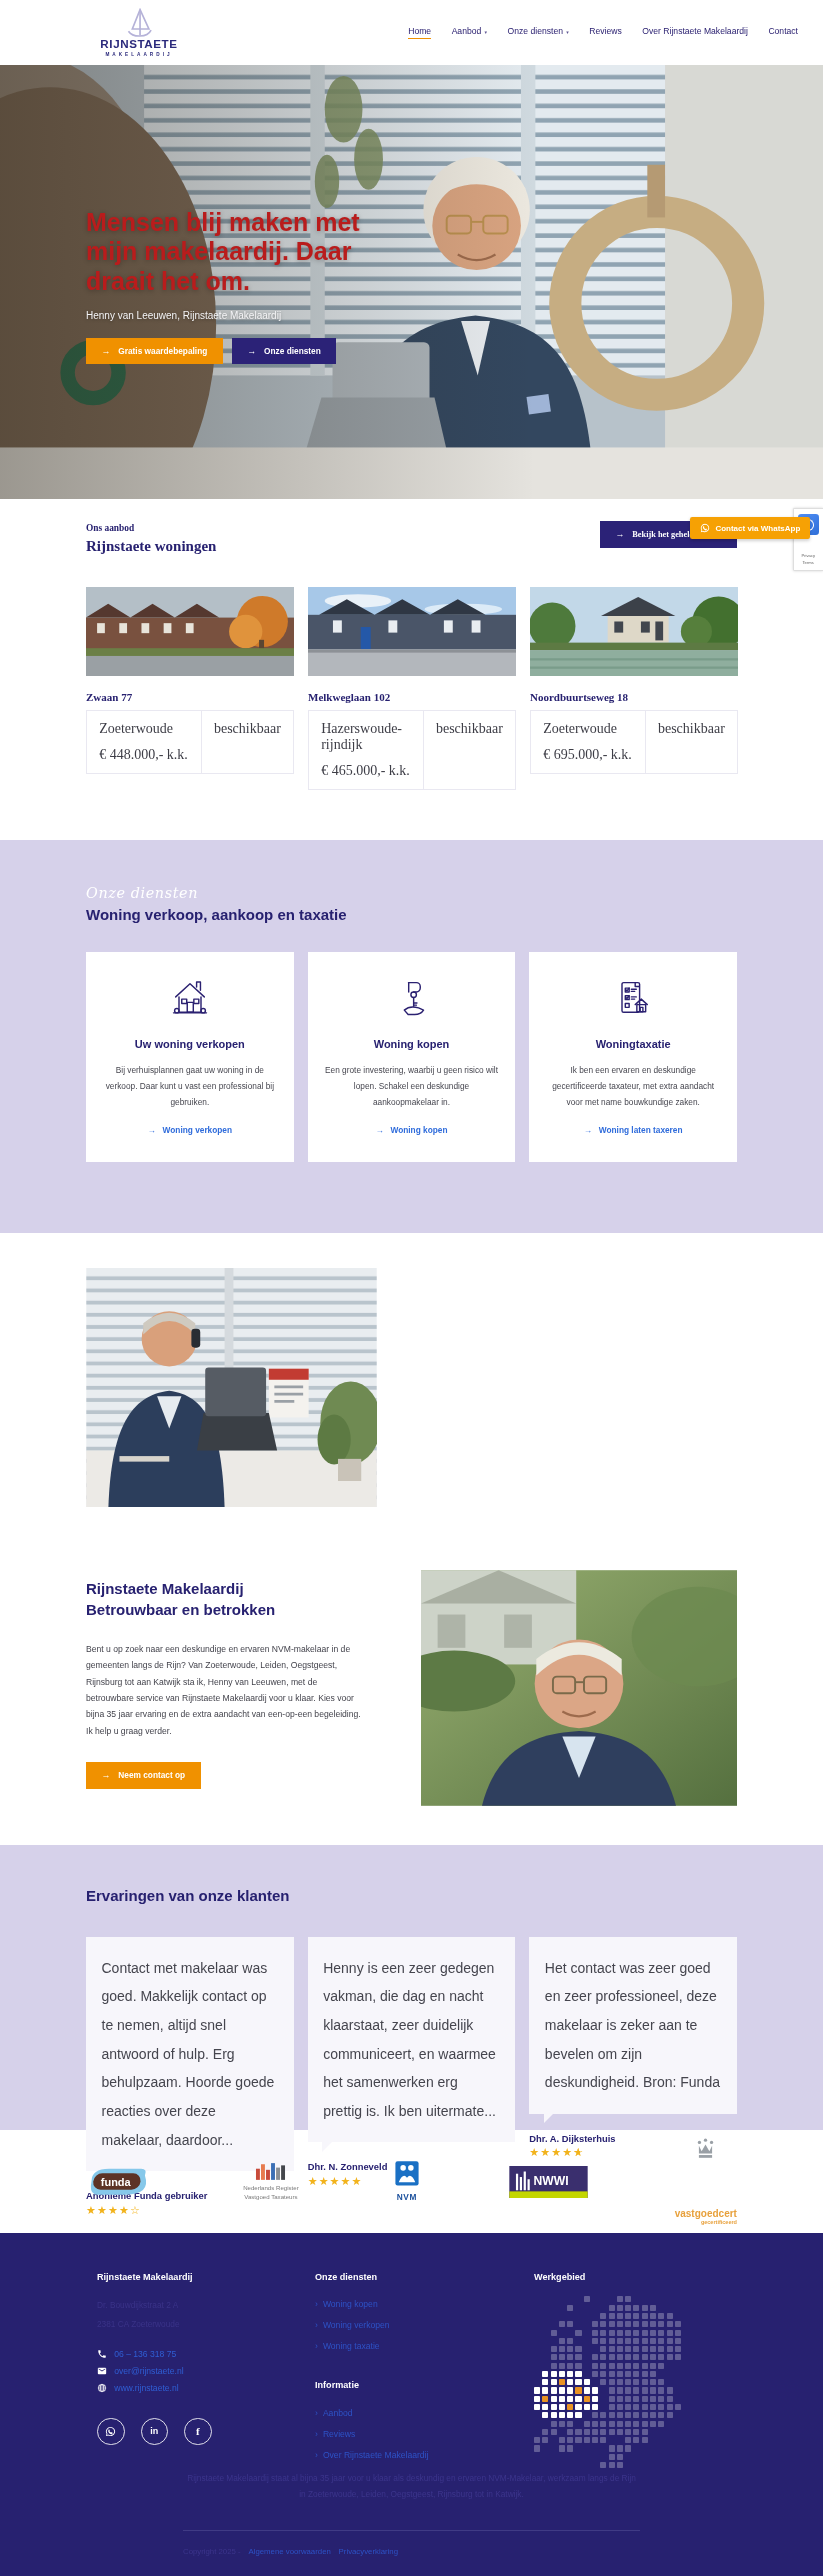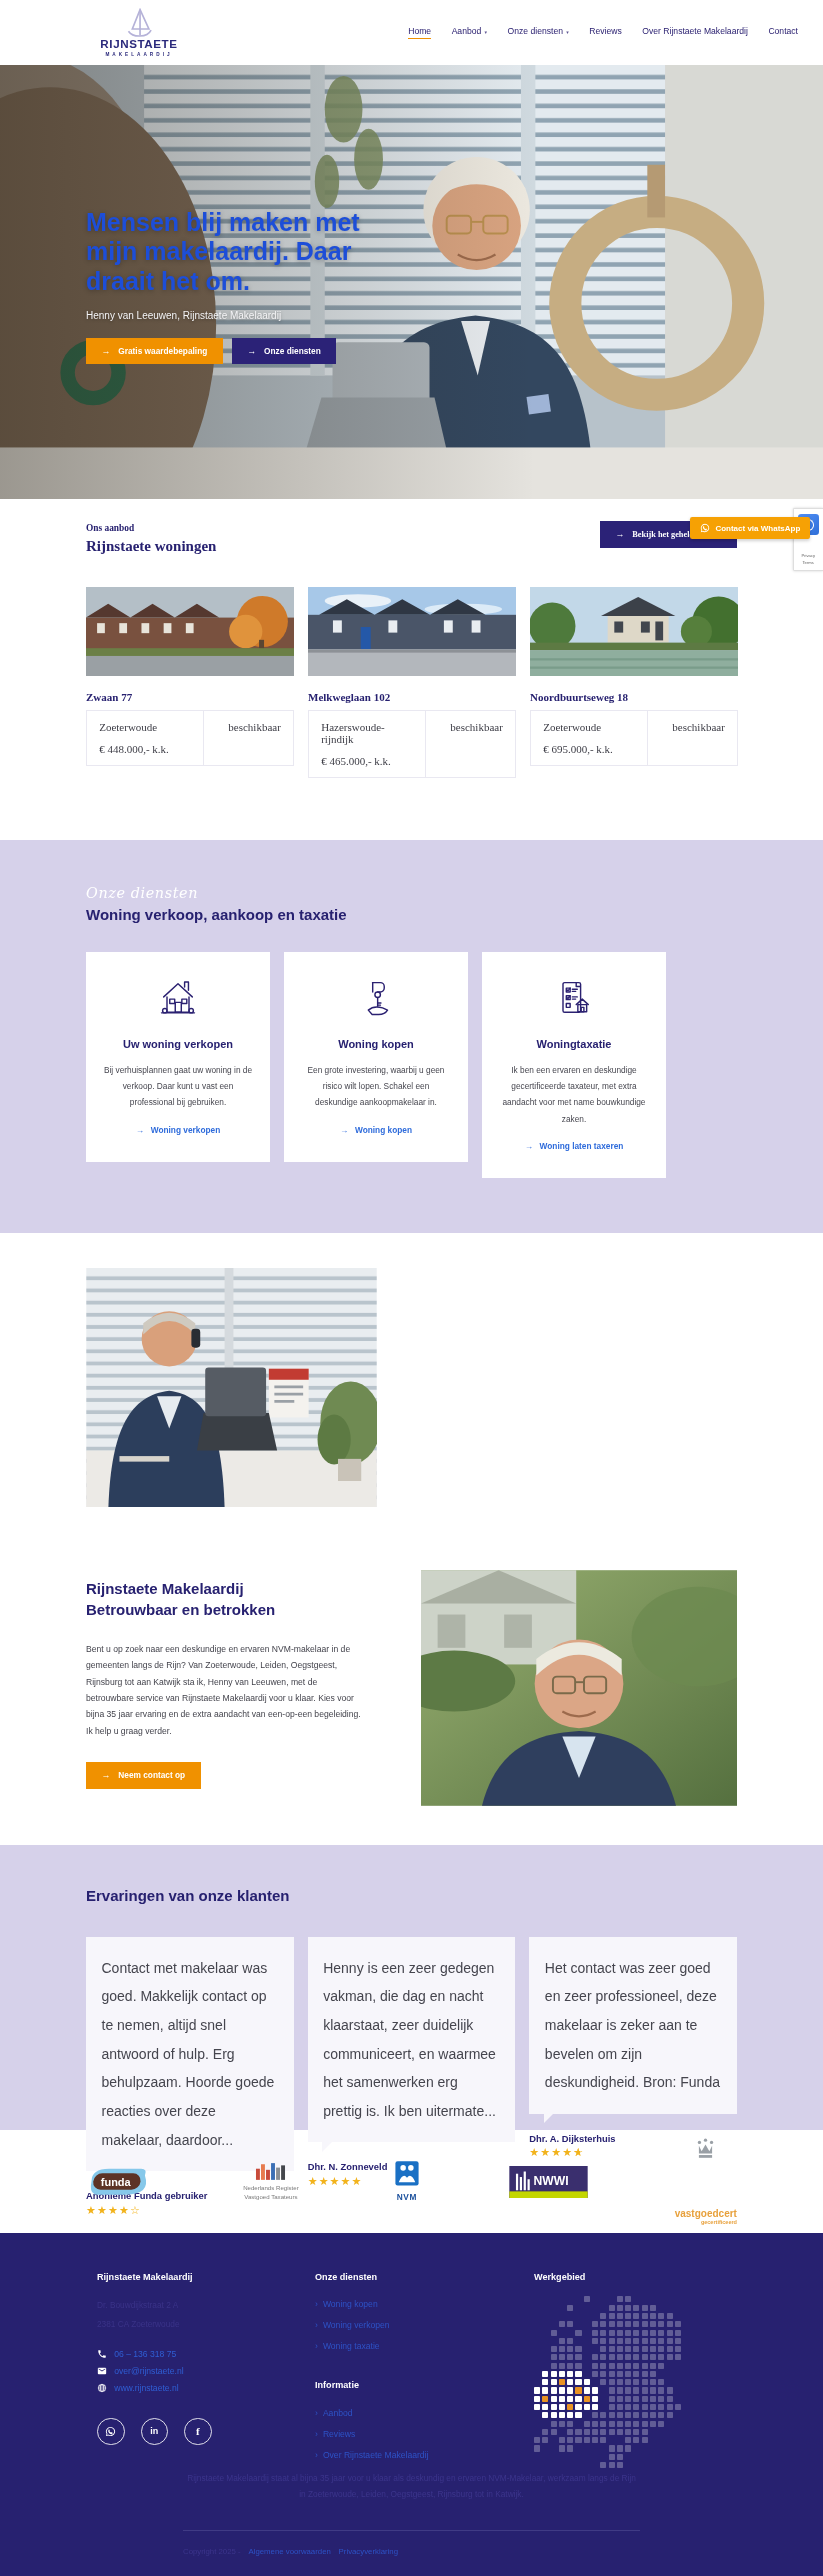--- a/index.html
+++ b/index.html
@@ -13,21 +13,21 @@
   .logo-sub{font-size:4.7px;font-weight:700;color:#2b2a7c;letter-spacing:3px;margin-top:1.7px;}
   .nav{display:flex;align-items:center;gap:20.5px;}
   .nav a{font-size:8.6px;color:#2b2171;text-decoration:none;display:flex;align-items:center;gap:3.3px;padding-bottom:2.8px;}
   .nav a.active{border-bottom:1.1px solid #f09100;font-weight:400;}
   .chev{font-size:5px;opacity:.75;margin-top:1.1px;}
   
   .hero{height:434px;position:relative;background:#b7c2ca;}
   .hero svg.photo{position:absolute;inset:0;}
   .hero-shade{position:absolute;inset:0;background:linear-gradient(90deg,rgba(35,28,16,.38),rgba(35,28,16,.12) 45%,transparent 65%);}
   .hero-content{position:absolute;left:86px;top:143px;z-index:3;}
-  .hero h1{margin:0;max-width:319px;font-size:25px;line-height:1.17;font-weight:800;color:#1d4ed8;text-shadow:0 0.6px 5.5px rgba(0,0,0,.28);}
+  .hero h1{margin:0;max-width:319px;font-size:25px;line-height:1.17;font-weight:800;color:#b91c1c;text-shadow:0 0.6px 5.5px rgba(0,0,0,.28);}
   .hero-sub{margin-top:14.4px;font-size:10px;color:#f4f4f6;text-shadow:0 0.6px 3.3px rgba(0,0,0,.35);}
   .hero-btns{margin-top:16.6px;display:flex;gap:9px;}
   .btn{display:inline-flex;align-items:center;gap:7.8px;font-size:8.3px;font-weight:700;color:#fff;text-decoration:none;padding:8.3px 15.5px;}
   .btn .arr{font-weight:400;font-size:9px;}
   .btn-orange{background:#f09100;}
   .btn-navy{background:#2b2277;}
   
   .sec-aanbod{height:341px;background:#fff;position:relative;}
   .sec-aanbod .container{padding-top:24px;box-sizing:border-box;font-family:Liberation Serif, serif;}
   .kicker{font-size:9.4px;font-weight:600;color:#272170;}
@@ -38,28 +38,28 @@
   .rc-badge{width:20.5px;height:20.5px;border-radius:3.3px;background:linear-gradient(145deg,#4f8ef5,#2f6fd8);position:relative;}
   .rc-badge::after{content:"";position:absolute;inset:4.4px;border:1.7px solid #fff;border-left-color:transparent;border-radius:50%;}
   .rc-text{margin-top:auto;margin-bottom:4.4px;font-size:4.2px;color:#666;text-align:center;line-height:1.5;}
   .cards-row{display:flex;gap:14px;margin-top:32px;align-items:flex-start;}
   .pcard{width:208px;}
   .pcard .photo{width:208px;height:89px;display:block;}
   .pname{font-size:11px;font-weight:700;color:#272170;margin-top:15px;}
   .pinfo{display:flex;border:0.6px solid #e9e8f1;margin-top:7.2px;}
   .pinfo .left{width:57%;box-sizing:border-box;padding:10px 12.2px;border-right:0.6px solid #e9e8f1;}
   .pinfo .right{flex:1;padding:10px 12.2px;text-align:right;}
-  .pcity,.pprice,.pstatus{font-size:11px;color:#3d3d46;}
+  .pcity,.pprice,.pstatus{font-size:14px;color:#3d3d46;}
   .pprice{margin-top:9.4px;}
   
   .sec-diensten{height:393px;background:#d6d1ea;}
   .sec-diensten .container{padding-top:45px;box-sizing:border-box;}
   .script{font-family:"DejaVu Serif",serif;font-style:italic;font-size:14.4px;color:#fff;letter-spacing:0.6px;}
   .svc-row{display:flex;gap:14px;margin-top:29px;align-items:flex-start;}
-  .svc{width:184px;box-sizing:border-box;background:#fff;text-align:center;padding:24.4px 16.6px 27px;}
+  .svc{width:208px;box-sizing:border-box;background:#fff;text-align:center;padding:24.4px 16.6px 27px;}
   .svc-icon{height:44px;}
   .svc-title{font-size:11px;font-weight:700;color:#272170;margin-top:15.5px;}
   .svc-text{font-size:8.3px;line-height:1.95;color:#46464f;margin-top:12.2px;}
   .tlink{display:inline-flex;align-items:center;gap:6.7px;margin-top:14.4px;font-size:8.3px;font-weight:700;color:#2e6bdb;text-decoration:none;}
   .tlink .arr{font-weight:400;}
   
   .sec-photo{height:335px;background:#fff;position:relative;}
   .sec-photo svg{position:absolute;left:86px;top:35px;}
   .sec-about{height:277px;background:#fff;}
   .about-left{position:absolute;left:0;top:10px;width:280px;}

